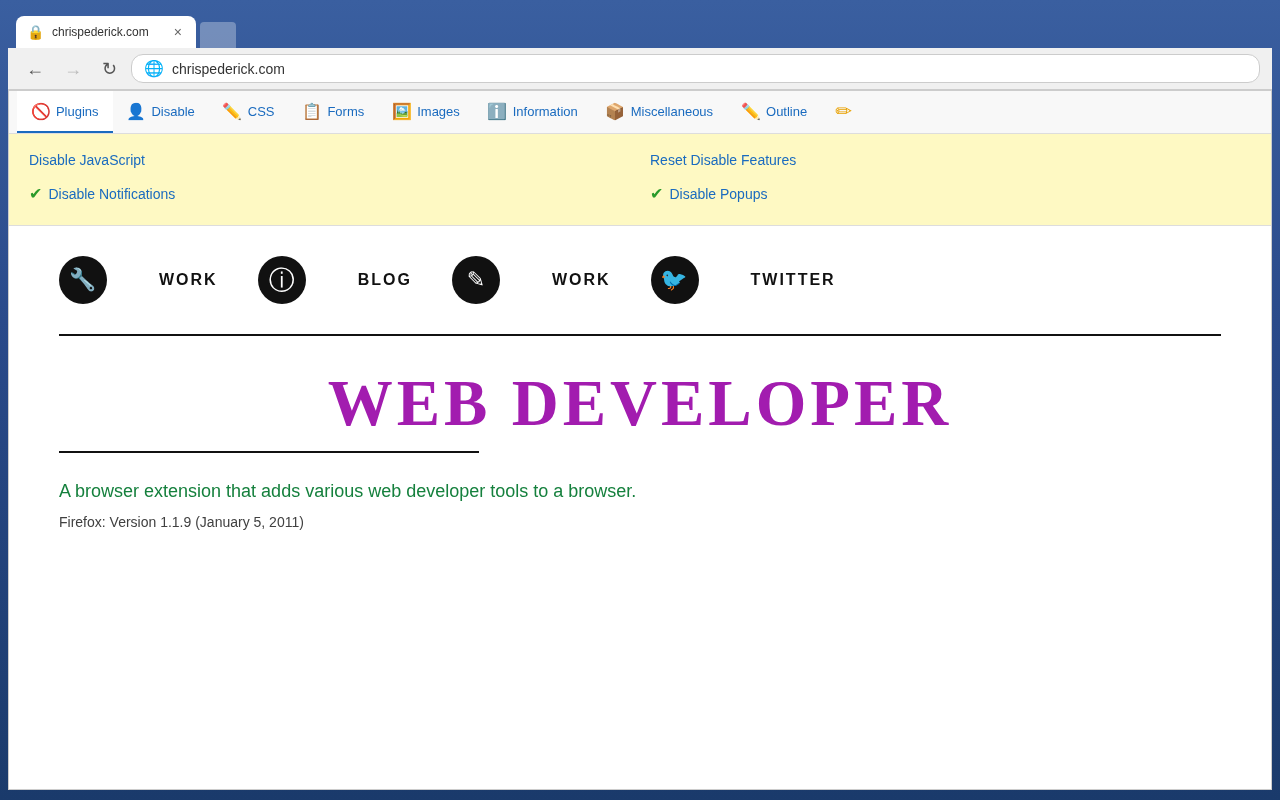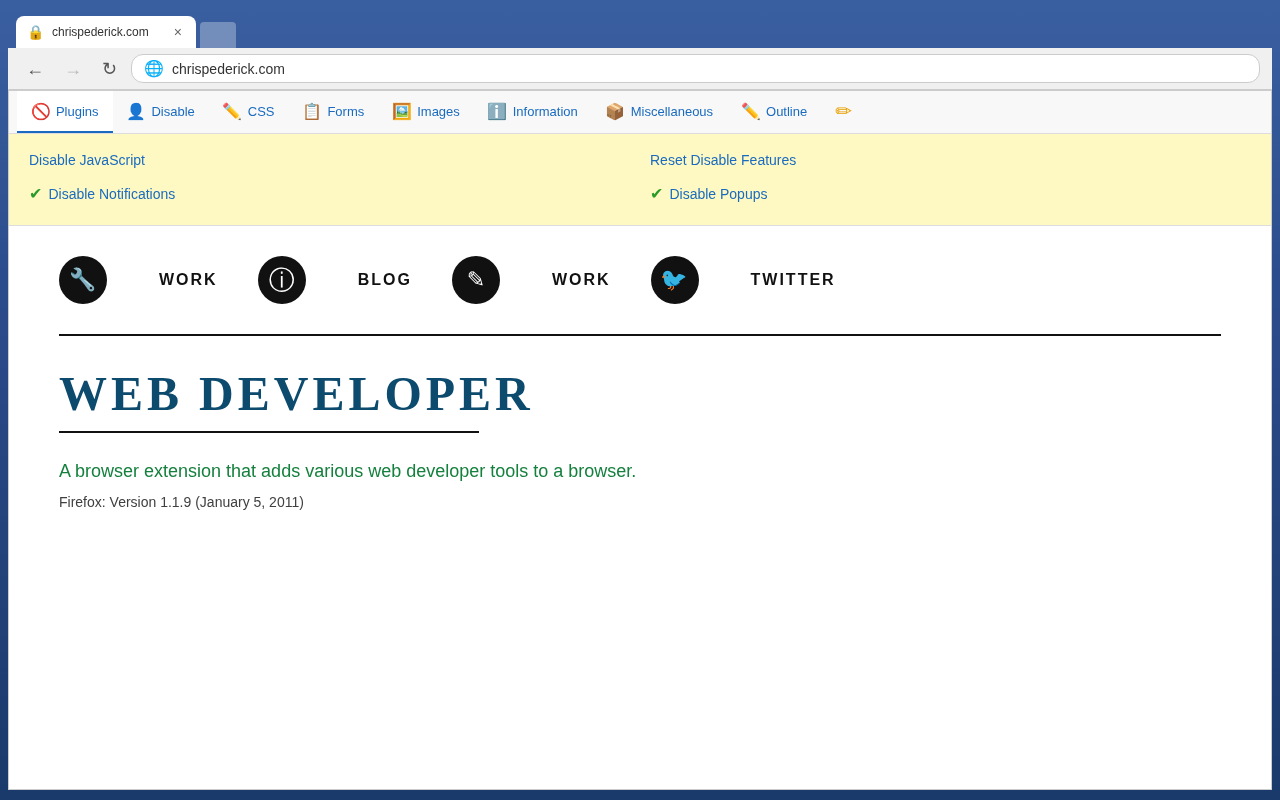--- a/index.html
+++ b/index.html
@@ -231,26 +231,27 @@
       margin-left: 40px;
     }
 
     .site-divider {
       border: none;
       border-top: 2px solid #111;
       margin-bottom: 30px;
     }
 
     .site-title {
-      font-size: 48px;
+      font-size: 65px;
       font-weight: bold;
       letter-spacing: 4px;
-      color: #0c4a6e;
+      color: #a21caf;
       font-family: 'Georgia', serif;
       margin-bottom: 10px;
+      text-align: center;
     }
 
     .site-title-underline {
       border: none;
       border-top: 2px solid #111;
       width: 420px;
       margin-bottom: 24px;
     }
 
     .site-description {

